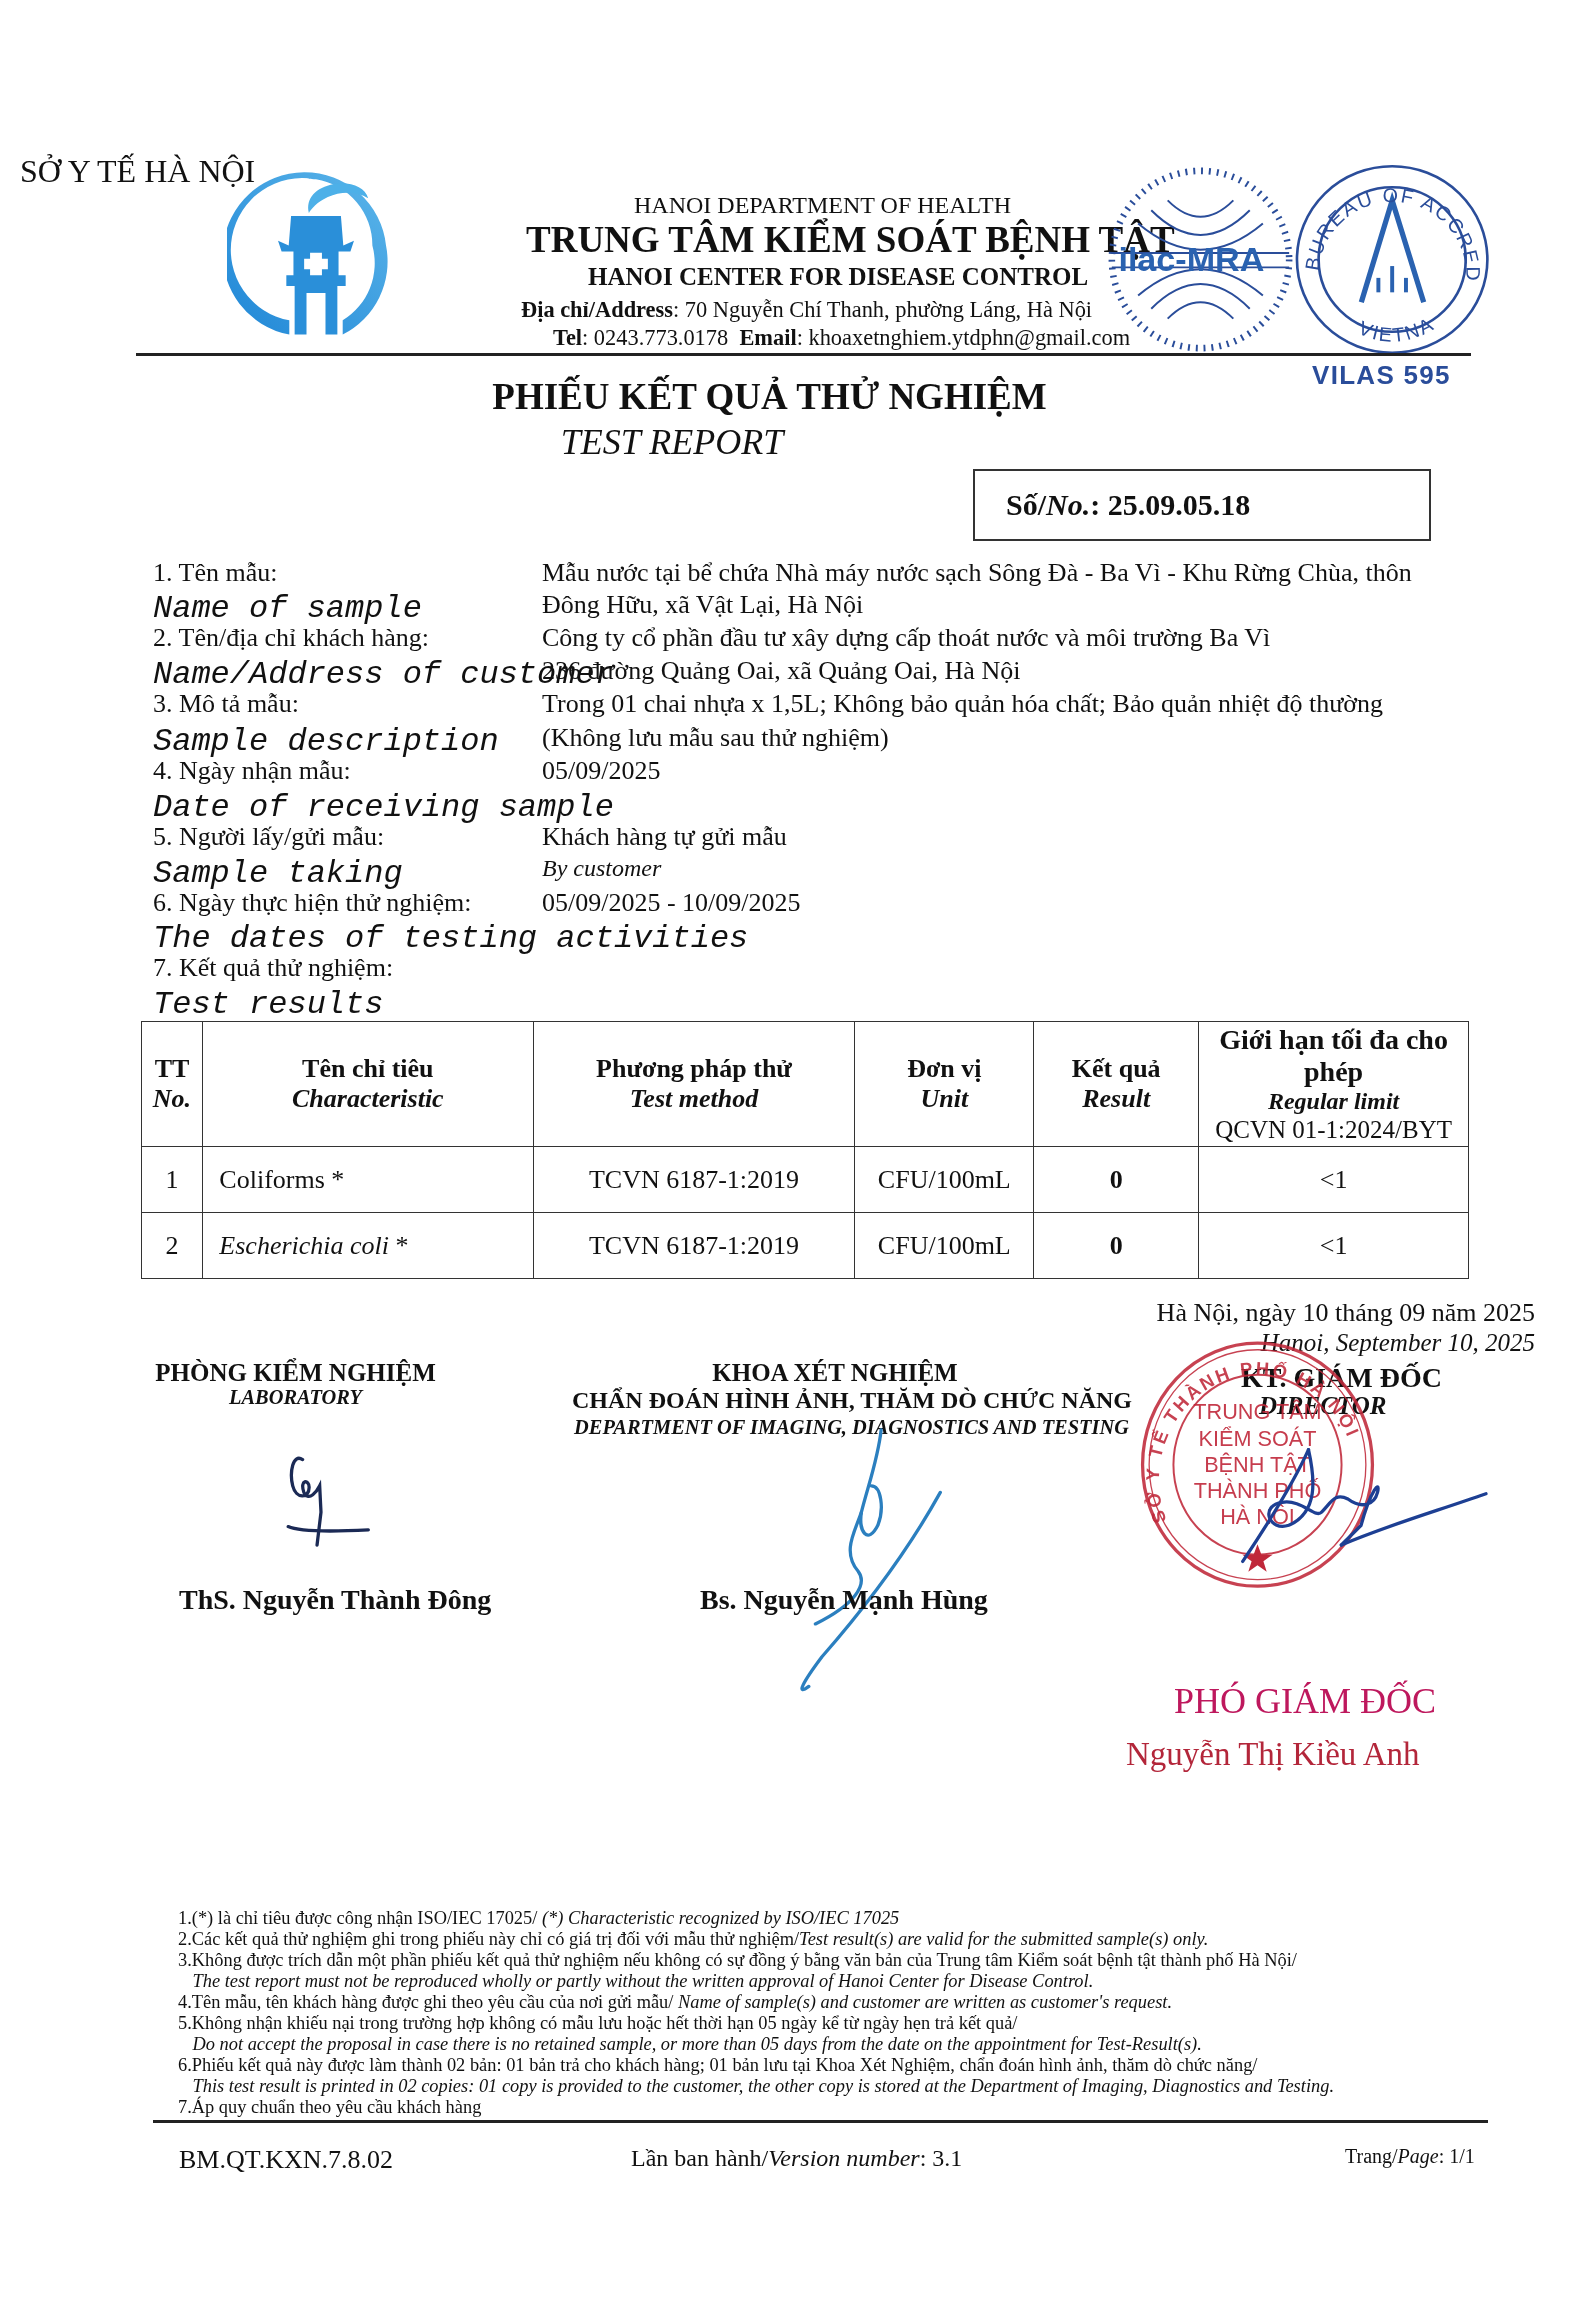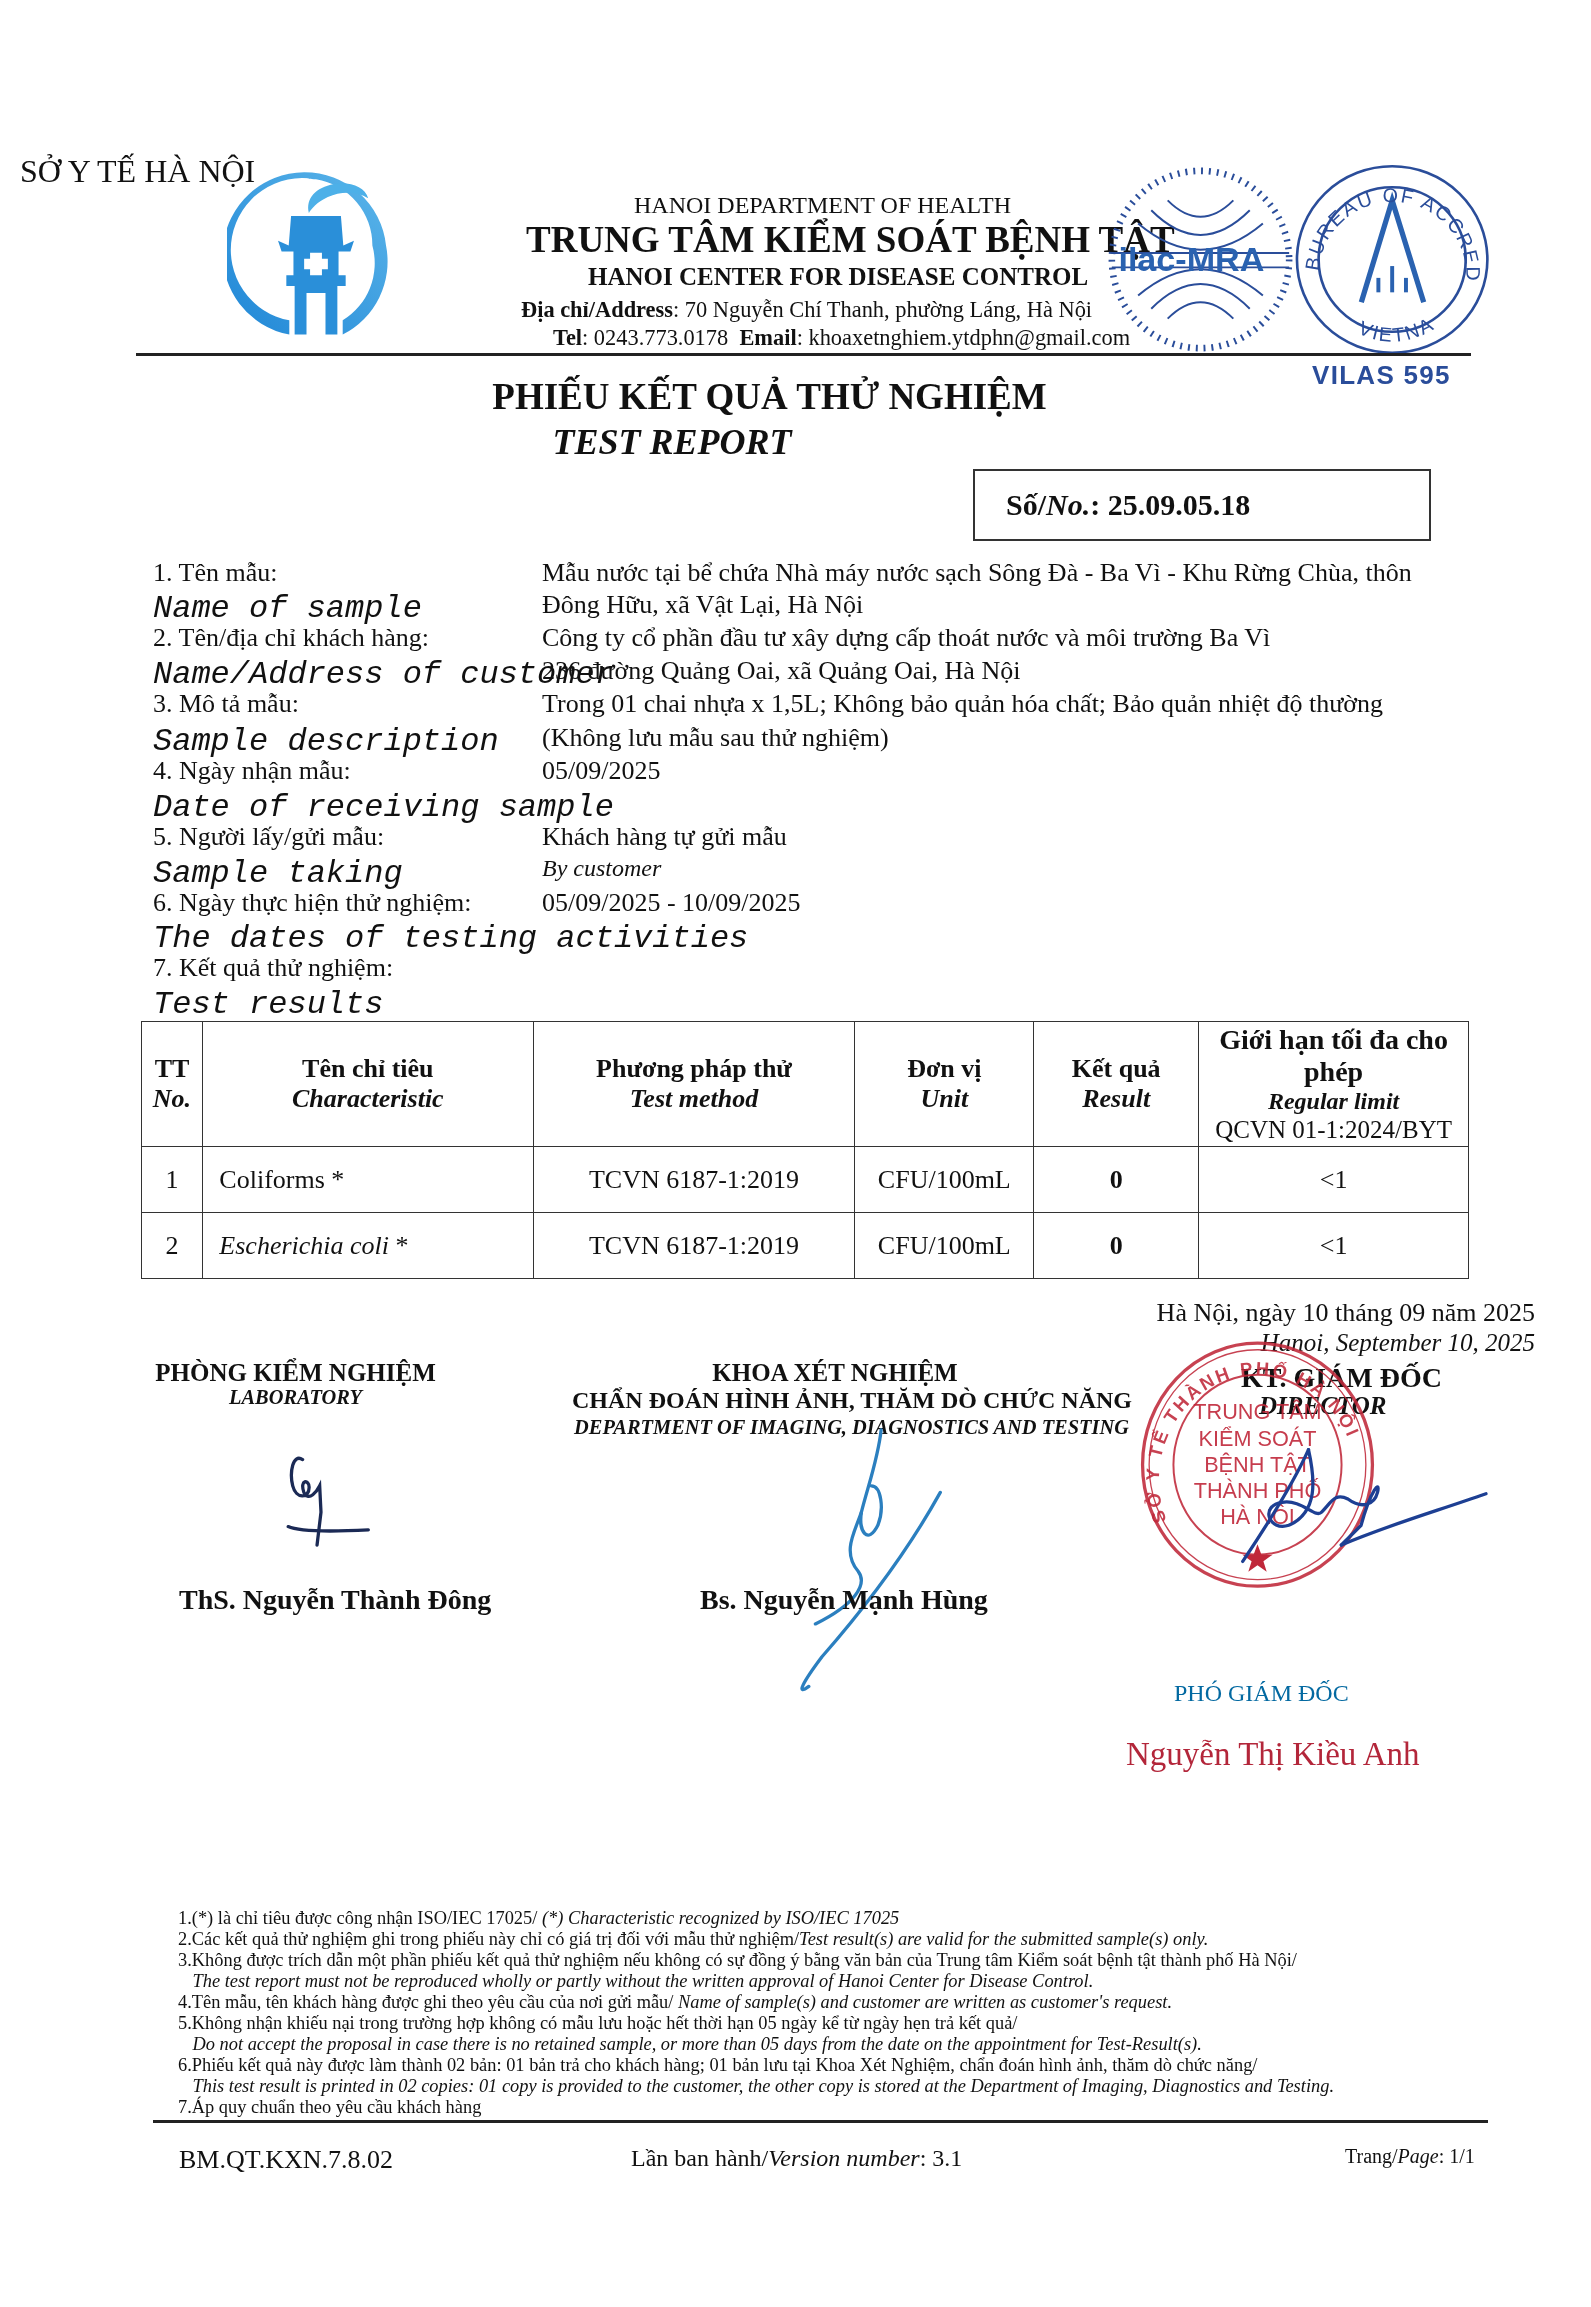--- a/index.html
+++ b/index.html
@@ -15,21 +15,21 @@
   #hdr-l2{left:634px;top:192px;font-size:24px;}
   #hdr-l3{left:526px;top:218px;font-size:37px;font-weight:bold;}
   #hdr-l4{left:588px;top:263px;font-size:25px;font-weight:bold;}
   #hdr-l5{left:521px;top:297px;font-size:22.4px;}
   #hdr-l6{left:521px;top:325px;font-size:22.4px;margin-left:32px;}
   #hdr-rule{left:136px;top:353px;width:1335px;height:3.3px;background:#222;}
   #ilac{left:1105px;top:161px;width:191px;height:197px;}
   #boa{left:1292px;top:161px;width:201px;height:197px;}
   #vilas{left:1312px;top:360px;font-family:"Liberation Sans","DejaVu Sans",sans-serif;font-size:26px;font-weight:bold;color:#2a4d9a;letter-spacing:1.3px;}
   #title-vn{left:0;width:1592px;top:375px;font-size:37px;font-weight:bold;text-align:center;padding-right:53px;box-sizing:border-box;}
-  #title-en{left:0;width:1449px;top:421px;font-size:36px;font-weight:bold;font-style:italic;text-align:center;padding-right:105px;box-sizing:border-box;}
+  #title-en{left:0;width:1449px;top:421px;font-size:36px;font-weight:normal;font-style:italic;text-align:center;padding-right:105px;box-sizing:border-box;}
   #no-box{left:973px;top:469px;width:458px;height:72px;border:2px solid #333;box-sizing:border-box;}
   #no-text{left:1006px;top:488px;font-size:30px;font-weight:bold;}
   
   .lbl{font-size:26px;left:153px;white-space:nowrap;}
   .lbl-en{font-size:32px;font-style:italic;left:153px;white-space:nowrap;font-family:Liberation Mono, monospace;}
   .val{font-size:26px;left:542px;white-space:nowrap;}
   
   #results{left:141px;top:1021px;width:1328px;border-collapse:collapse;font-size:26px;}
   #results td,#results th{border:1.6px solid #333;padding:0;}
   #results th{font-weight:bold;height:124px;vertical-align:middle;text-align:center;line-height:1.15;}
@@ -234,21 +234,21 @@
   <g fill="none" stroke="#1d3f93" stroke-width="5" stroke-linecap="round">
     <path d="M1990 2205 C1970 2250 1940 2300 1890 2375"></path>
     <path d="M1990 2205 C2000 2250 2005 2300 1960 2320 C1930 2330 1915 2290 1950 2285 C1980 2280 2000 2310 2010 2300 C2025 2285 2030 2270 2050 2280 C2070 2295 2090 2290 2095 2270 C2100 2250 2085 2265 2070 2320 L2040 2350"></path>
     <path d="M2040 2350 C2110 2320 2180 2300 2260 2272"></path>
   </g>
 </svg>
 
 <div class="abs sig-text b" style="left:179px;top:1584px;font-size:28px">ThS. Nguyễn Thành Đông</div>
 <div class="abs sig-text b" style="left:700px;top:1584px;font-size:28px">Bs. Nguyễn Mạnh Hùng</div>
 
-<div class="abs sig-text" style="left:1174px;top:1680px;font-size:24px;color:#0369a1">PHÓ GIÁM ĐỐC</div>
+<div class="abs sig-text" style="left:1174px;top:1680px;font-size:36px;color:#be185d">PHÓ GIÁM ĐỐC</div>
 <div class="abs sig-text" style="left:1126px;top:1736px;font-size:33px;color:#b3263a">Nguyễn Thị Kiều Anh</div>
 
 <div id="notes" class="abs">
   <div class="ln"><span>1.(*) là chỉ tiêu được công nhận ISO/IEC 17025/ </span><span class="i">(*) Characteristic recognized by ISO/IEC 17025</span></div>
   <div class="ln"><span>2.Các kết quả thử nghiệm ghi trong phiếu này chỉ có giá trị đối với mẫu thử nghiệm/</span><span class="i">Test result(s) are valid for the submitted sample(s) only.</span></div>
   <div class="ln"><span>3.Không được trích dẫn một phần phiếu kết quả thử nghiệm nếu không có sự đồng ý bằng văn bản của Trung tâm Kiểm soát bệnh tật thành phố Hà Nội/</span></div>
   <div class="ln" style="padding-left:14.5px"><span class="i">The test report must not be reproduced wholly or partly without the written approval of Hanoi Center for Disease Control.</span></div>
   <div class="ln"><span>4.Tên mẫu, tên khách hàng được ghi theo yêu cầu của nơi gửi mẫu/ </span><span class="i">Name of sample(s) and customer are written as customer's request.</span></div>
   <div class="ln"><span>5.Không nhận khiếu nại trong trường hợp không có mẫu lưu hoặc hết thời hạn 05 ngày kể từ ngày hẹn trả kết quả/</span></div>
   <div class="ln" style="padding-left:14.5px"><span class="i">Do not accept the proposal in case there is no retained sample, or more than 05 days from the date on the appointment for Test-Result(s).</span></div>

